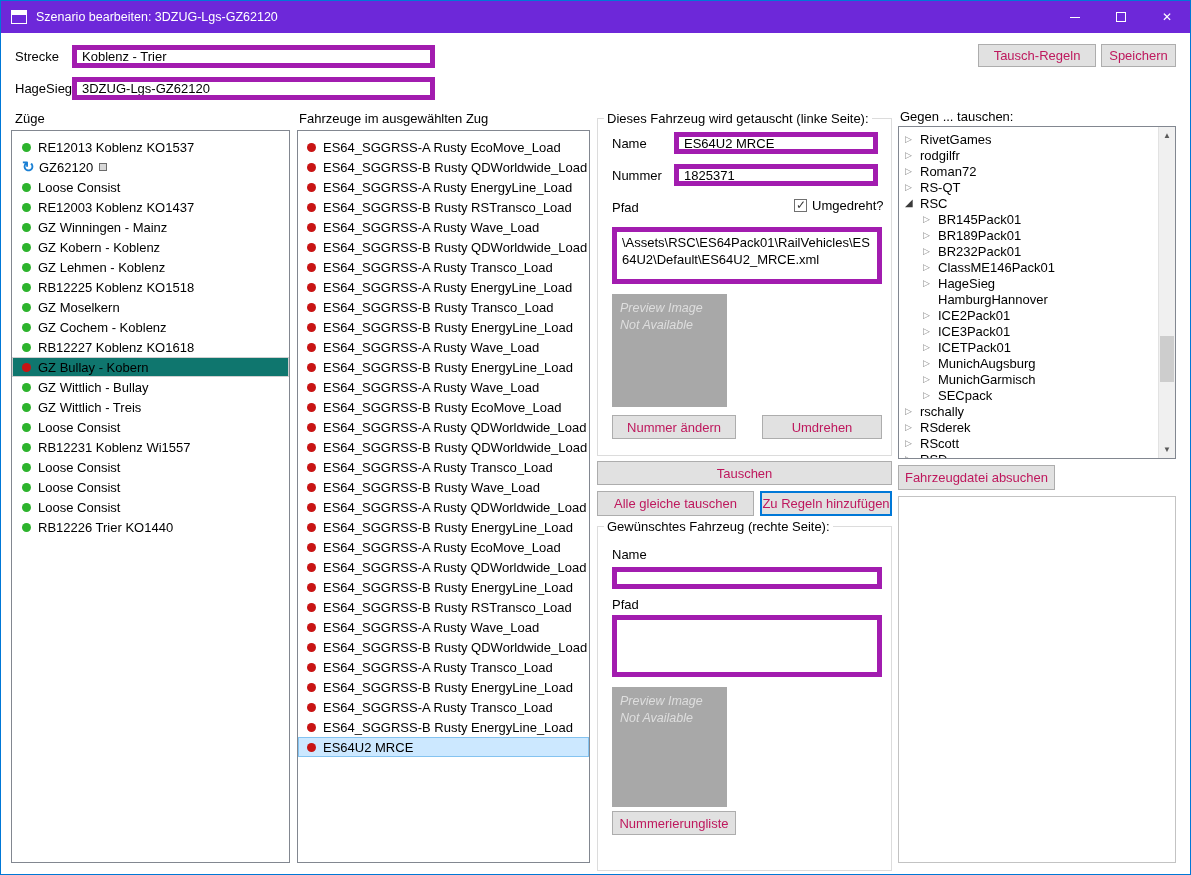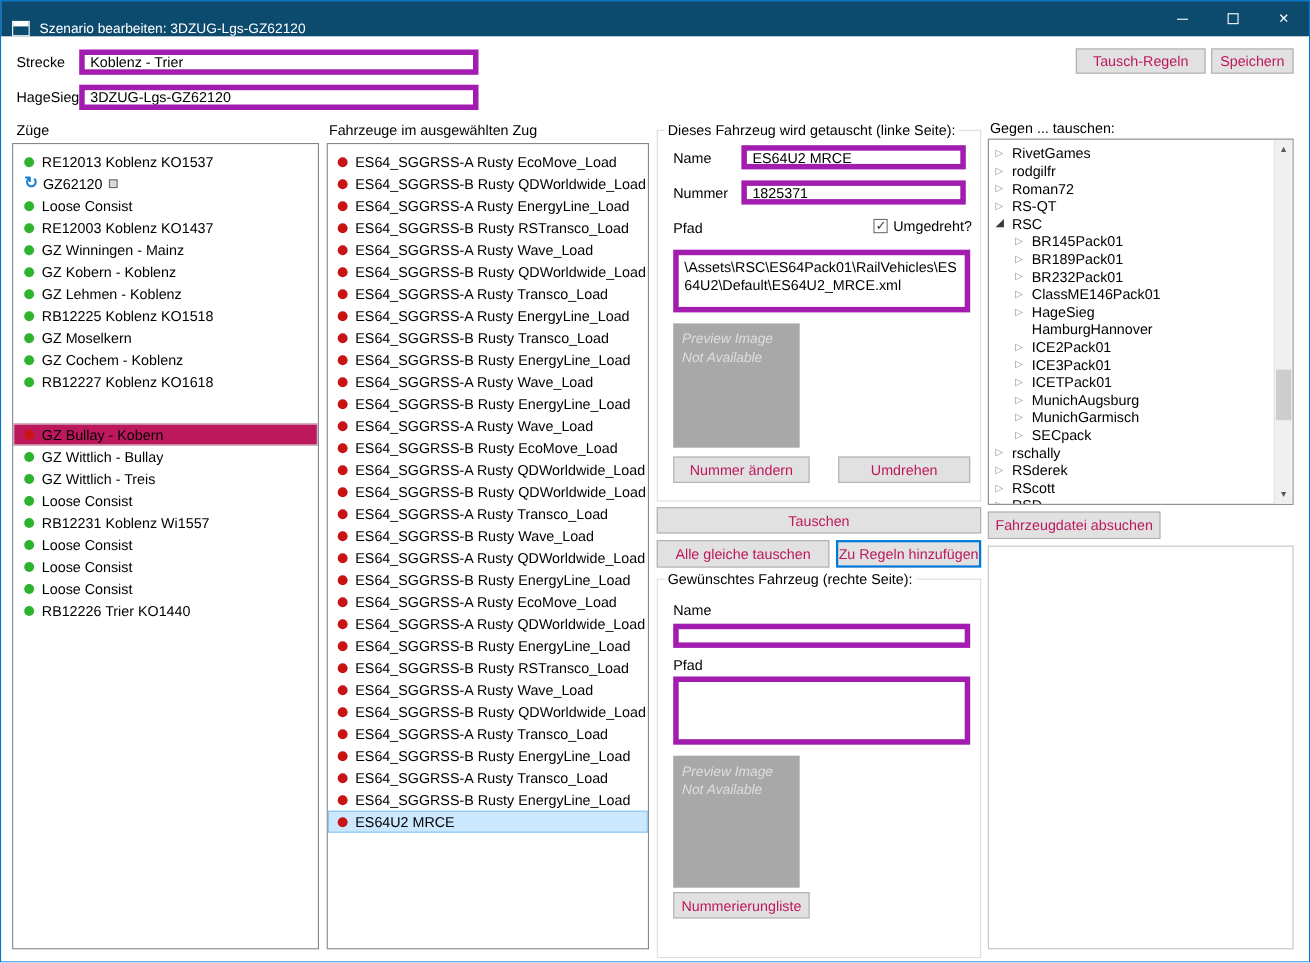--- a/index.html
+++ b/index.html
@@ -2,21 +2,21 @@
 <html><head>
 <meta charset="utf-8">
 <style>
   * { margin:0; padding:0; box-sizing:border-box; }
   html,body { width:1191px; height:875px; overflow:hidden; }
   body { font-family:"Liberation Sans", sans-serif; font-size:13px; color:#000; background:#fff; }
 
   .window { position:relative; width:1191px; height:875px; background:#fff; border:1px solid #0078d7; overflow:hidden; }
 
   
-  .titlebar { position:absolute; left:0; top:0; right:0; height:32px; background:#0c4a6e; color:#fff; display:flex; align-items:flex-end; }
+  .titlebar { position:absolute; left:0; top:0; right:0; height:32px; background:#6d28d9; color:#fff; display:flex; align-items:center; }
   .app-icon { width:16px; height:14px; margin-left:10px; border:1px solid #fff; position:relative; flex:none; }
   .app-icon::before { content:""; position:absolute; left:0; top:0; right:0; height:4px; background:#fff; }
   .title-text { margin-left:9px; font-size:12.5px; white-space:nowrap; }
   .win-controls { margin-left:auto; display:flex; height:32px; }
   .win-btn { width:46px; height:32px; display:flex; align-items:center; justify-content:center; color:#fff; font-size:12px; cursor:default; }
   .min-glyph { display:block; width:10px; height:1px; background:#fff; }
   .max-glyph { display:block; width:10px; height:10px; border:1px solid #fff; }
 
   
   .lbl { position:absolute; white-space:nowrap; line-height:16px; }
@@ -29,21 +29,21 @@
   .listbox { position:absolute; border:1px solid #828790; background:#fff; overflow:hidden; padding-top:6px; }
   .row { height:20px; display:flex; align-items:center; white-space:nowrap; padding-left:10px; }
   .fahrzeuge-list .row { padding-left:9px; }
   .dot { width:9px; height:9px; border-radius:50%; margin-right:7px; flex:none; }
   .marker-green .dot { background:#2db32d; }
   .marker-red .dot { background:#c81414; }
   .marker-swap .dot { background:none; border-radius:0; width:13px; height:16px; position:relative; margin-right:4px; }
   .marker-swap .dot::before { content:"↻"; position:absolute; left:0; top:0; color:#1b80d4; font-size:15px; font-weight:bold; line-height:15px; }
   .badge { display:none; width:8px; height:8px; border:1px solid #6b6b6b; background:#d8d8d8; margin-left:6px; flex:none; }
   .has-badge .badge { display:block; }
-  .zuege-list .row.selected { background:#be185d; outline:1px solid #d0d0d0; outline-offset:-1px;margin-top:28px; }
+  .zuege-list .row.selected { background:#0f766e; outline:1px solid #d0d0d0; outline-offset:-1px; }
   .fahrzeuge-list .row.selected { background:#cce8ff; outline:1px solid #84c3f0; outline-offset:-1px; }
 
   
   .groupbox { position:absolute; border:1px solid #dcdcdc; background:#fff; }
   .gb-label { position:absolute; top:-8px; left:6px; background:#fff; padding:0 3px; white-space:nowrap; }
 
   .preview { position:absolute; background:#a8a8a8; color:#dedede; font-style:italic; font-size:12.5px; line-height:17px; padding:6px 8px; }
 
   .checkbox { position:absolute; display:flex; align-items:center; white-space:nowrap; }
   .checkbox .box { width:13px; height:13px; border:1px solid #707070; background:#fff; position:relative; margin-right:5px; flex:none; }

